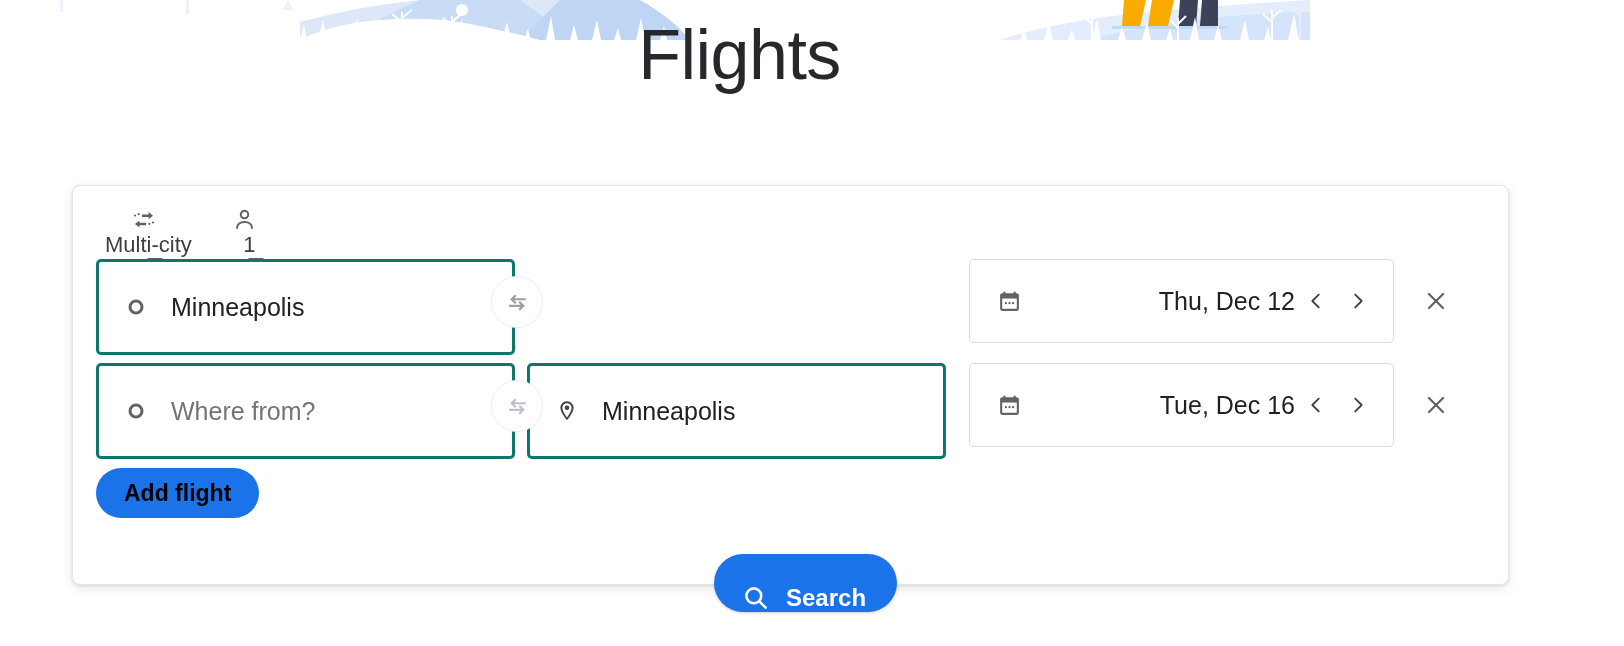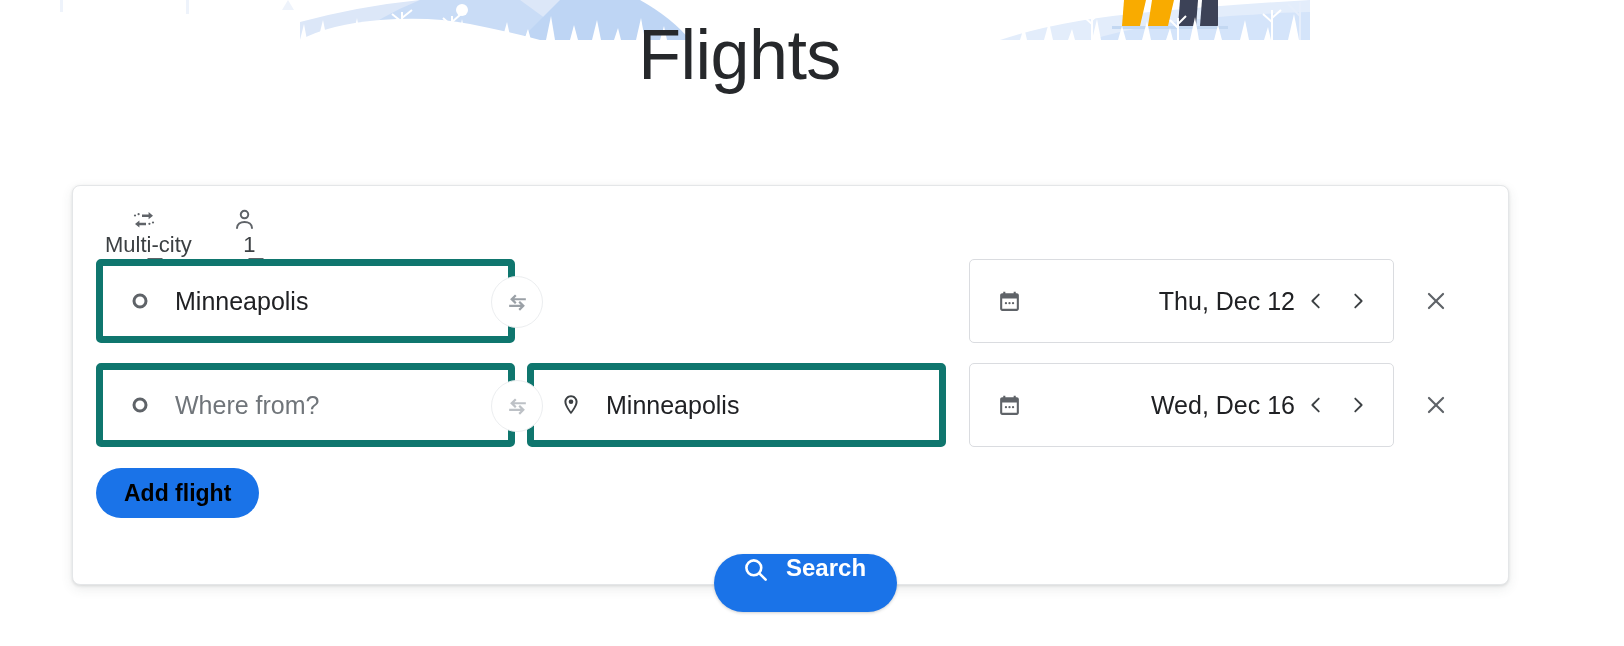--- a/index.html
+++ b/index.html
@@ -111,22 +111,22 @@
   .place-group {
     position: absolute;
     left: 23px;
     top: 0;
     width: 850px;
     height: 84px;
   }
   .field {
     position: absolute;
     top: 0;
-    height: 84px;
-    border: 7px solid #0f766e;
+    height: 96px;
+    border: 3px solid #0f766e;
     border-radius: 5px;
     box-sizing: border-box;
     background: #fff;
     display: flex;
     align-items: center;
     cursor: text;
   }
   .field.origin { left: 0; width: 419px; }
   .field.dest   { left: 431px; width: 419px; }
 
@@ -249,21 +249,21 @@
     position: absolute;
     left: 714px;
     top: 554px;
     height: 58px;
     padding: 0 31px 0 26px;
     background: #1a73e8;
     color: #ffffff;
     border: none;
     border-radius: 29px;
     display: flex;
-    align-items: flex-start;
+    align-items: flex-end;
     cursor: pointer;
     box-shadow: 0 1px 3px rgba(60,64,67,0.25);
     z-index: 10;
   }
   .search-btn .s-ico {
     display: flex;
     align-items: center;
     justify-content: center;
     width: 30px;
     height: 30px;
@@ -481,21 +481,21 @@
 
     <div class="date-field">
       <span class="d-ico">
         <svg width="25" height="25" viewBox="0 0 24 24" fill="#5f6368">
           <path d="M19 4h-1V2.6h-2V4H8V2.6H6V4H5C3.9 4 3 4.9 3 6v13c0 1.1 .9 2 2 2h14c1.1 0 2-.9 2-2V6c0-1.1-.9-2-2-2zm0 15H5V9h14v10z"></path>
           <circle cx="8.6" cy="13.6" r="1.1"></circle>
           <circle cx="12" cy="13.6" r="1.1"></circle>
           <circle cx="15.4" cy="13.6" r="1.1"></circle>
         </svg>
       </span>
-      <span class="d-text">Wed, Dec 16</span>
+      <span class="d-text">Tue, Dec 16</span>
       <span class="d-nav">
         <span class="navbtn">
           <svg width="22" height="22" viewBox="0 0 24 24" fill="none" stroke="#3c4043" stroke-width="2" stroke-linecap="round" stroke-linejoin="round">
             <path d="M15 5 L8 12 L15 19"></path>
           </svg>
         </span>
         <span class="navbtn">
           <svg width="22" height="22" viewBox="0 0 24 24" fill="none" stroke="#3c4043" stroke-width="2" stroke-linecap="round" stroke-linejoin="round">
             <path d="M9 5 L16 12 L9 19"></path>
           </svg>

